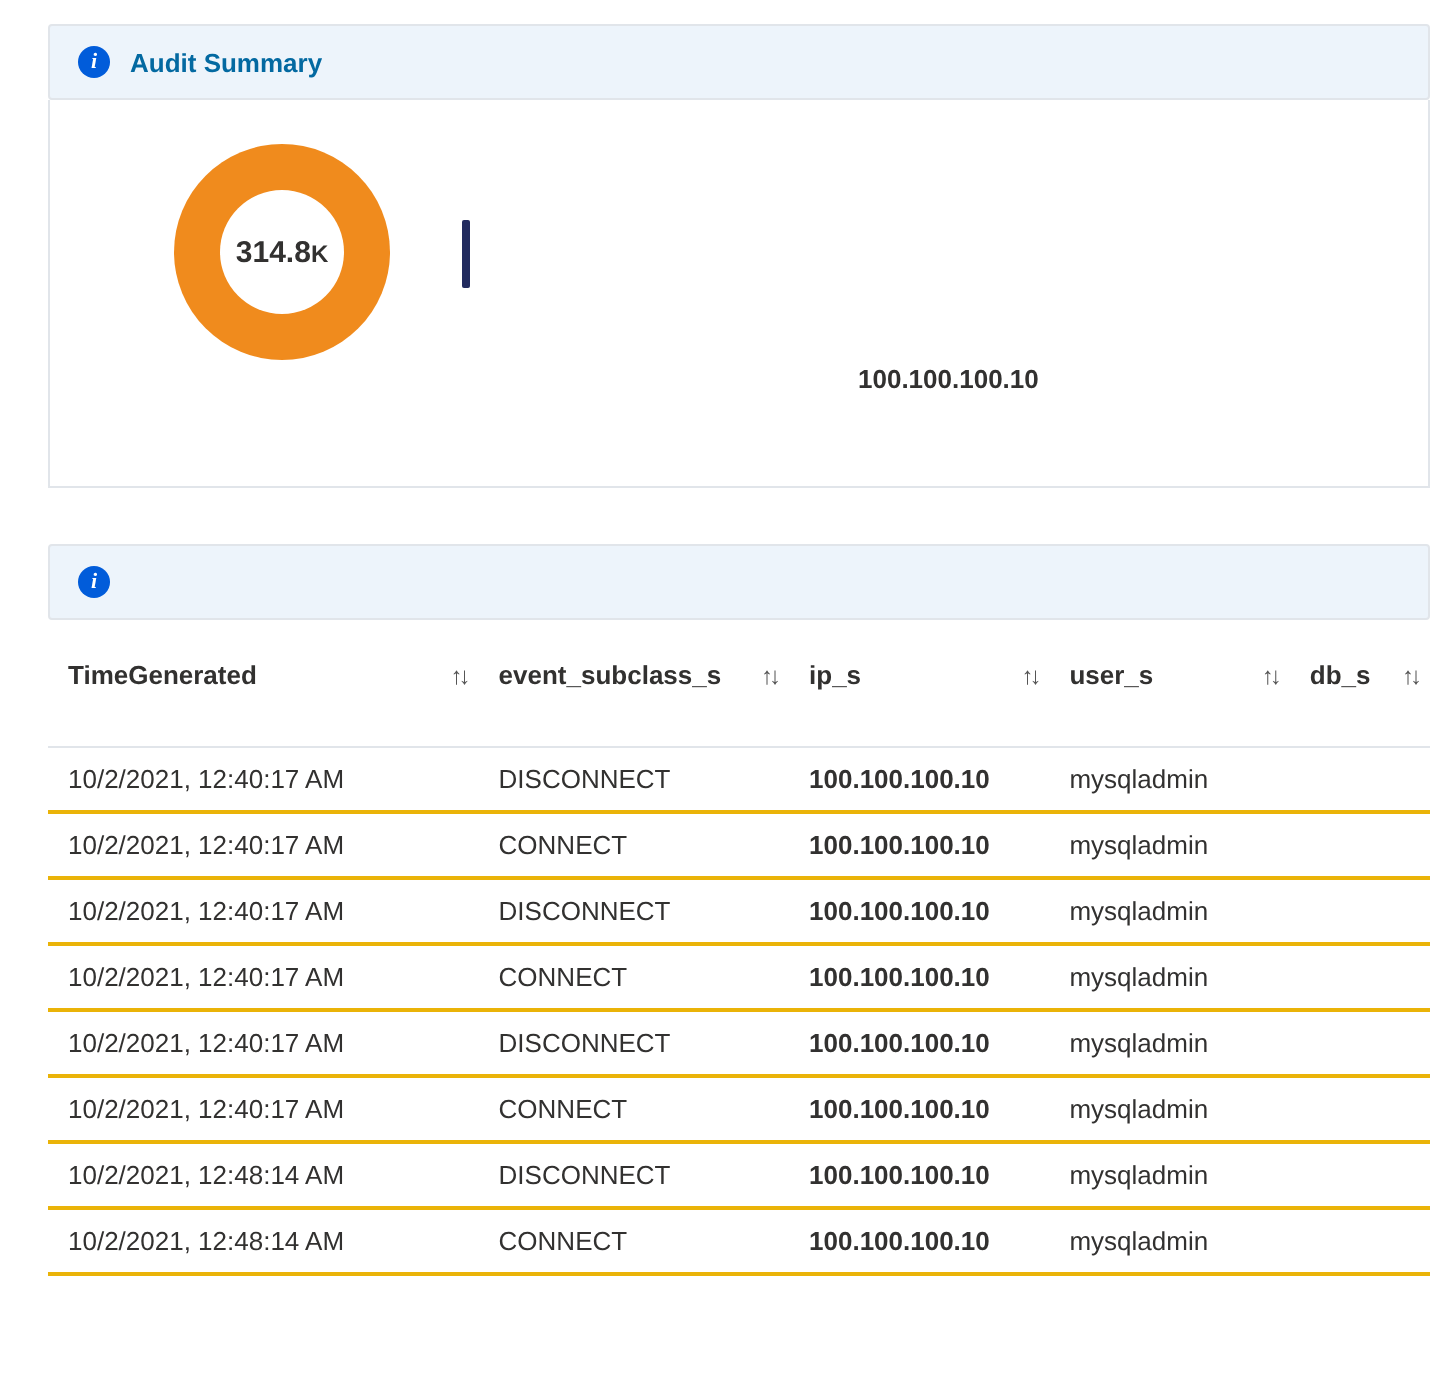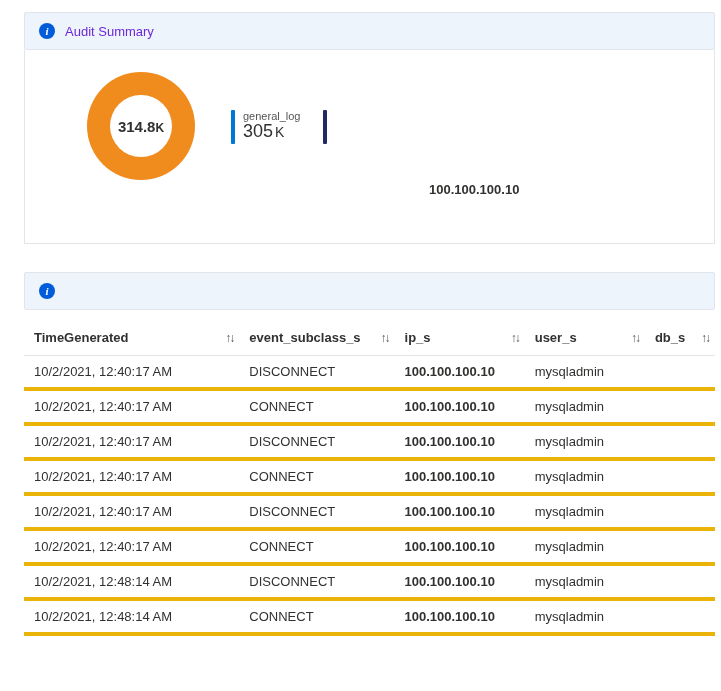--- a/index.html
+++ b/index.html
@@ -16,21 +16,21 @@
       margin-top: 12px;
       margin-right: 6px;
     }
     .info-icon {
       width: 16px; height: 16px; border-radius: 50%;
       background: #015cda; color: #fff;
       display: inline-flex; align-items: center; justify-content: center;
       font-size: 11px; font-weight: 700; font-style: italic; font-family: Georgia, serif;
       flex: 0 0 16px;
     }
-    .panel-title { font-weight: 400; font-size: 13px; color: #6d28d9; }
+    .panel-title { font-weight: 700; font-size: 13px; color: #0369a1; }
     .summary-body {
       border: 1px solid #e1e5ea;
       border-top: none;
       padding: 44px 20px 28px 20px;
       margin-right: 6px;
       position: relative;
       height: 194px;
     }
     .donut-block { position: absolute; left: 52px; top: 22px; width: 128px; text-align: center; }
     .donut-wrap { position: relative; width: 108px; height: 108px; margin: 0 auto; }
@@ -45,24 +45,24 @@
     .metric .bar { width: 4px; height: 34px; border-radius: 1px; }
     .metric .bar.blue { background: #0078d4; }
     .metric .bar.orange { background: #f08b1d; }
     .metric .bar.dark { background: #222b5f; }
     .metric-label { font-size: 11px; color: #555; }
     .metric-value { font-size: 18px; font-weight: 400; color: #323130; line-height: 1.1; }
     .metric-value .unit { font-size: 14px; margin-left: 2px; }
     .extra-ip { position: absolute; left: 404px; top: 132px; font-size: 13px; font-weight: 600; }
     .table-wrap { margin-right: 6px; margin-top: 10px; }
     table { width: 100%; border-collapse: collapse; table-layout: fixed; }
-    thead th { text-align: left; font-weight: 600; font-size: 13px; padding: 10px 6px 10px 10px; border-bottom: 1px solid #e1e5ea; white-space: nowrap; }
+    thead th { text-align: left; font-weight: 600; font-size: 13px; padding: 10px 6px 28px 10px; border-bottom: 1px solid #e1e5ea; white-space: nowrap; }
     thead th .th-inner { display: flex; align-items: center; justify-content: space-between; }
     .sort-icon { font-size: 12px; color: #555; letter-spacing: -2px; user-select: none; }
-    tbody td { padding: 8px 10px; border-bottom: 4px solid #eab308; font-size: 13px; white-space: nowrap; overflow: hidden; text-overflow: ellipsis; }
+    tbody td { padding: 8px 10px; border-bottom: 2px solid #eab308; font-size: 13px; white-space: nowrap; overflow: hidden; text-overflow: ellipsis; }
     tbody td.ip { font-weight: 600; }
     col.c1 { width: 215px } col.c2{width:155px} col.c3{width:130px} col.c4{width:120px} col.c5{width:70px}
   </style>
 </head>
 <body>
 
 <div class="container">
 
   <div class="panel-header">
     <span class="info-icon">i</span>
@@ -73,27 +73,20 @@
     <div class="donut-block">
       <div class="donut-wrap">
         <div class="donut"></div>
         <div class="donut-hole">
           <span class="donut-center"><span>314.8</span><span class="unit">K</span></span>
         </div>
       </div>
     </div>
 
     <div class="metrics">
-      <div class="metric">
-        <div class="bar blue"></div>
-        <div>
-          <div class="metric-label">general_log</div>
-          <div class="metric-value"><span>305</span><span class="unit">K</span></div>
-        </div>
-      </div>
       <div class="metric">
         <div class="bar dark"></div>
       </div>
     </div>
 
     <div class="extra-ip">100.100.100.10</div>
   </div>
 
   <div class="panel-header" style="margin-top:28px">
     <span class="info-icon">i</span>

